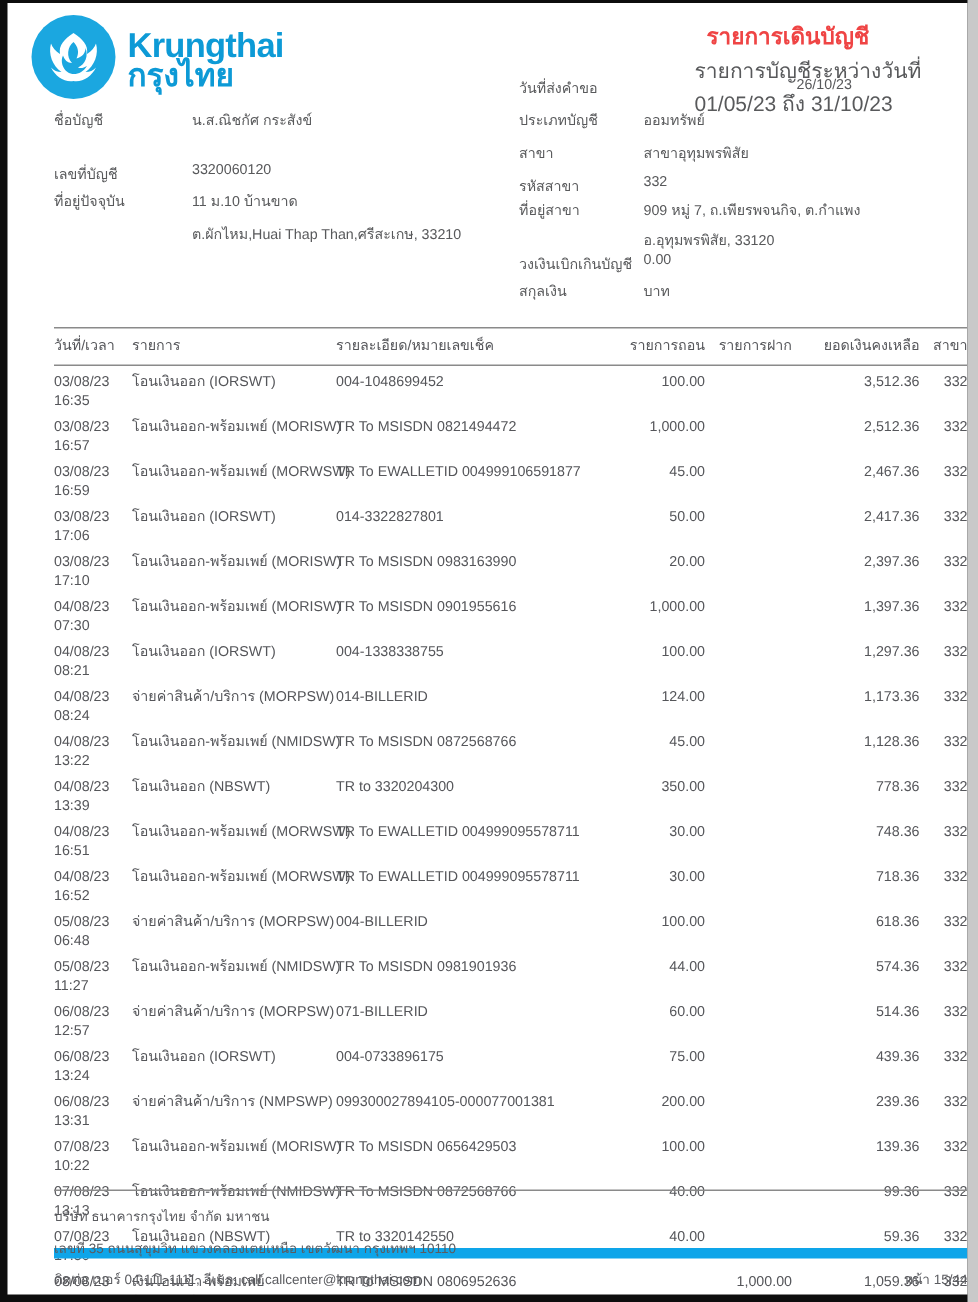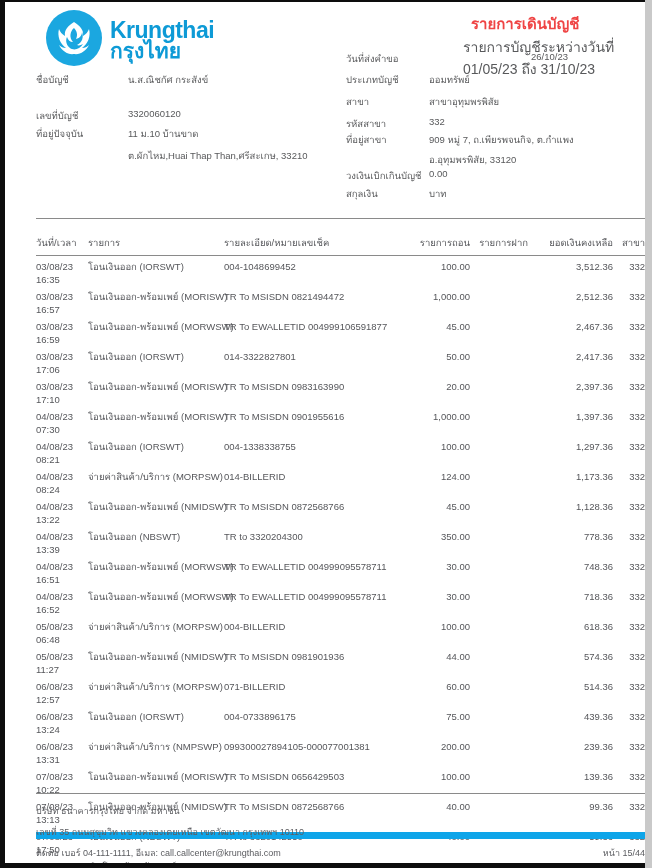--- a/index.html
+++ b/index.html
@@ -4,21 +4,21 @@
 <style>
   * { margin:0; padding:0; box-sizing:border-box; }
   html,body { width:652px; height:868px; background:#0d0d0d; font-family:"Liberation Sans", sans-serif; }
   .page {
     position:absolute; left:5px; top:2px; width:640px; height:861px;
     background:#ffffff; color:#58595b; overflow:hidden;
   }
   .edge-right { position:absolute; right:0; top:0; width:7px; height:868px; background:#c9c9c9; }
 
   
-  .brand { position:absolute; left:41px; top:8px; display:flex; align-items:center; }
+  .brand { position:absolute; left:16px; top:8px; display:flex; align-items:center; }
   .logo-circle { width:56px; height:56px; border-radius:50%; background:#1ba7e0; display:flex; align-items:center; justify-content:center; }
   .brand-text { margin-left:8px; color:#0d9ad6; }
   .brand-en { font-size:23px; font-weight:bold; letter-spacing:-0.5px; line-height:24px; }
   .brand-th { font-size:21px; font-weight:bold; line-height:17px; }
 
   
   .stmt-title { position:absolute; left:466px; top:10px; font-size:15px; font-weight:bold; color:#ef4444; }
   .stmt-period { position:absolute; left:458px; top:34px; font-size:14px; }
   .stmt-request { position:absolute; left:341px; top:49px; width:283px; font-size:9.5px; }
   .stmt-request .val { position:absolute; left:185px; top:0; }
@@ -42,21 +42,21 @@
   .ri3 { left:341px; top:130px; width:290px; }
   .ri3 .v2 { left:83px; top:20px; }
   .ri4 { left:341px; top:166px; width:290px; }
   .ri5 { left:341px; top:184px; width:290px; }
 
   
   .table { position:absolute; left:31px; top:216px; width:609px; font-size:9.5px; color:#55565a; }
   .thead {
     display:grid; grid-template-columns:52px 136px 176px 70px 58px 85px 32px;
     border-top:1px solid #8a8a8a; border-bottom:1px solid #8a8a8a;
-    padding:18px 0 6px 0; align-items:center;
+    padding:6px 0 6px 0; align-items:center;
   }
   .trow {
     display:grid; grid-template-columns:52px 136px 176px 70px 58px 85px 32px;
     min-height:25px; padding-top:5px; align-items:start;
   }
   .th, .td { line-height:12px; }
   .num, .h-num { text-align:right; }
   .td div { line-height:12.5px; }
   .td.name, .td.detail { white-space:nowrap; }
 

